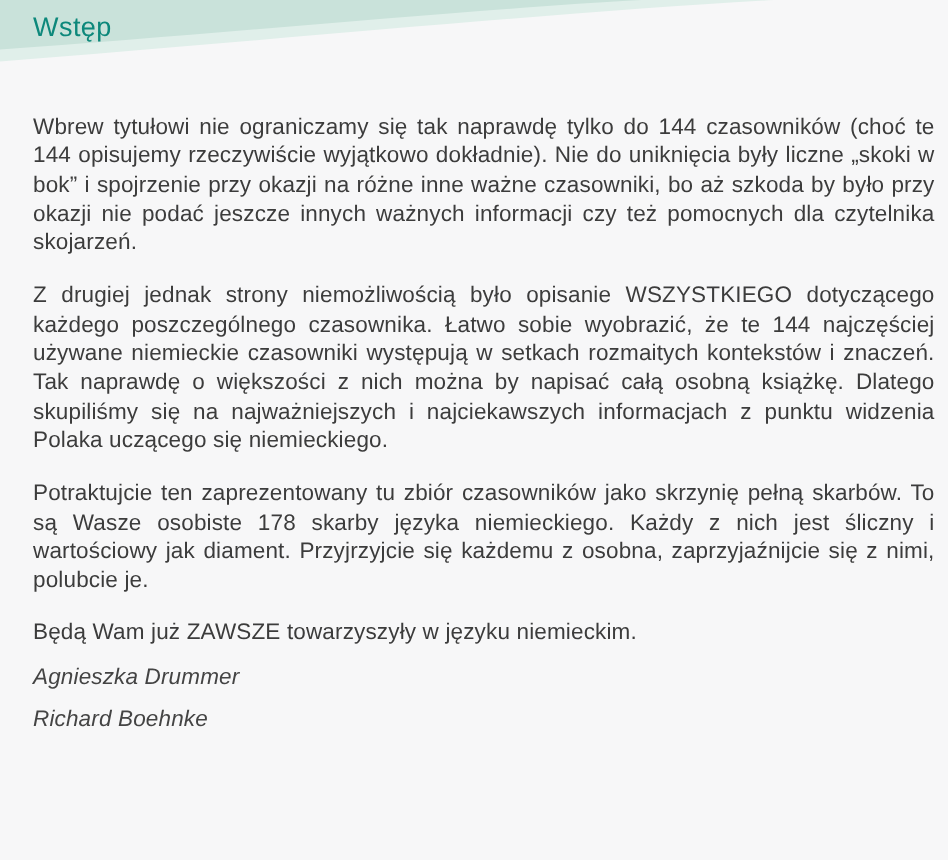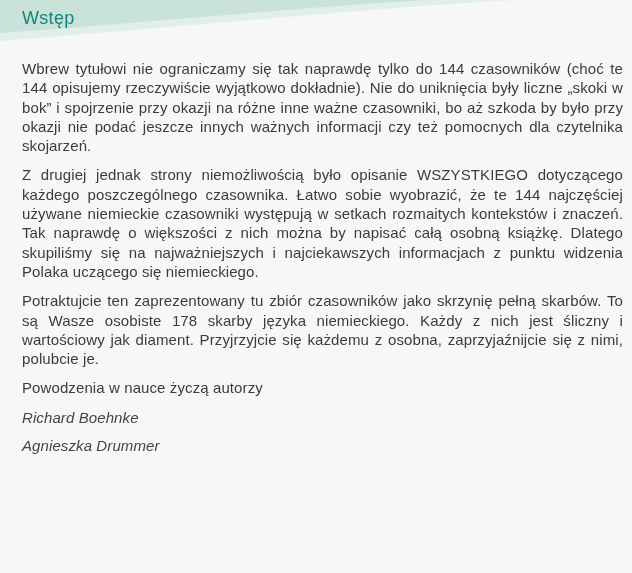--- a/index.html
+++ b/index.html
@@ -41,21 +41,21 @@
     font-size: 18px;
     font-weight: 400;
     letter-spacing: 0.3px;
     color: #0d887b;
   }
   
   .intro-text {
     padding: 13px 9px 0 22px;
   }
   .intro-text p {
-    margin: 0 0 10px 0;
+    margin: 16px 0 10px 0;
     font-size: 15px;
     line-height: 19.3px;
     color: #3c3c3c;
     text-align: justify;
     letter-spacing: 0.1px;
   }
   .intro-text p.single-line {
     text-align: left;
   }
   .intro-text p.author {
@@ -80,18 +80,18 @@
 
       <path d="M0,0 H428 C316,6 142,23 0,33 Z" fill="#c9e2da"></path>
     </svg>
     <h1 class="page-title">Wstęp</h1>
   </header>
 
   <main class="intro-text">
     <p>Wbrew tytułowi nie ograniczamy się tak naprawdę tylko do 144 czasowników (choć te 144 opisujemy rzeczywiście wyjątkowo dokładnie). Nie do uniknięcia były liczne „skoki w bok” i spojrzenie przy okazji na różne inne ważne czasowniki, bo aż szkoda by było przy okazji nie podać jeszcze innych ważnych informacji czy też pomocnych dla czytelnika skojarzeń.</p>
     <p>Z drugiej jednak strony niemożliwością było opisanie WSZYSTKIEGO dotyczącego każdego poszczególnego czasownika. Łatwo sobie wyobrazić, że te 144 najczęściej używane niemieckie czasowniki występują w setkach rozmaitych kontekstów i znaczeń. Tak naprawdę o większości z nich można by napisać całą osobną książkę. Dlatego skupiliśmy się na najważniejszych i najciekawszych informacjach z punktu widzenia Polaka uczącego się niemieckiego.</p>
     <p>Potraktujcie ten zaprezentowany tu zbiór czasowników jako skrzynię pełną skarbów. To są Wasze osobiste 178 skarby języka niemieckiego. Każdy z nich jest śliczny i wartościowy jak diament. Przyjrzyjcie się każdemu z osobna, zaprzyjaźnijcie się z nimi, polubcie je.</p>
-    <p class="single-line">Powodzenia w nauce życzą autorzy</p>
+    <p class="single-line">Będą Wam już ZAWSZE towarzyszyły w języku niemieckim.</p>
+    <p class="author first">Agnieszka Drummer</p>
     <p class="author">Richard Boehnke</p>
-    <p class="author first">Agnieszka Drummer</p>
   </main>
 
 </div>
 
 </body></html>

